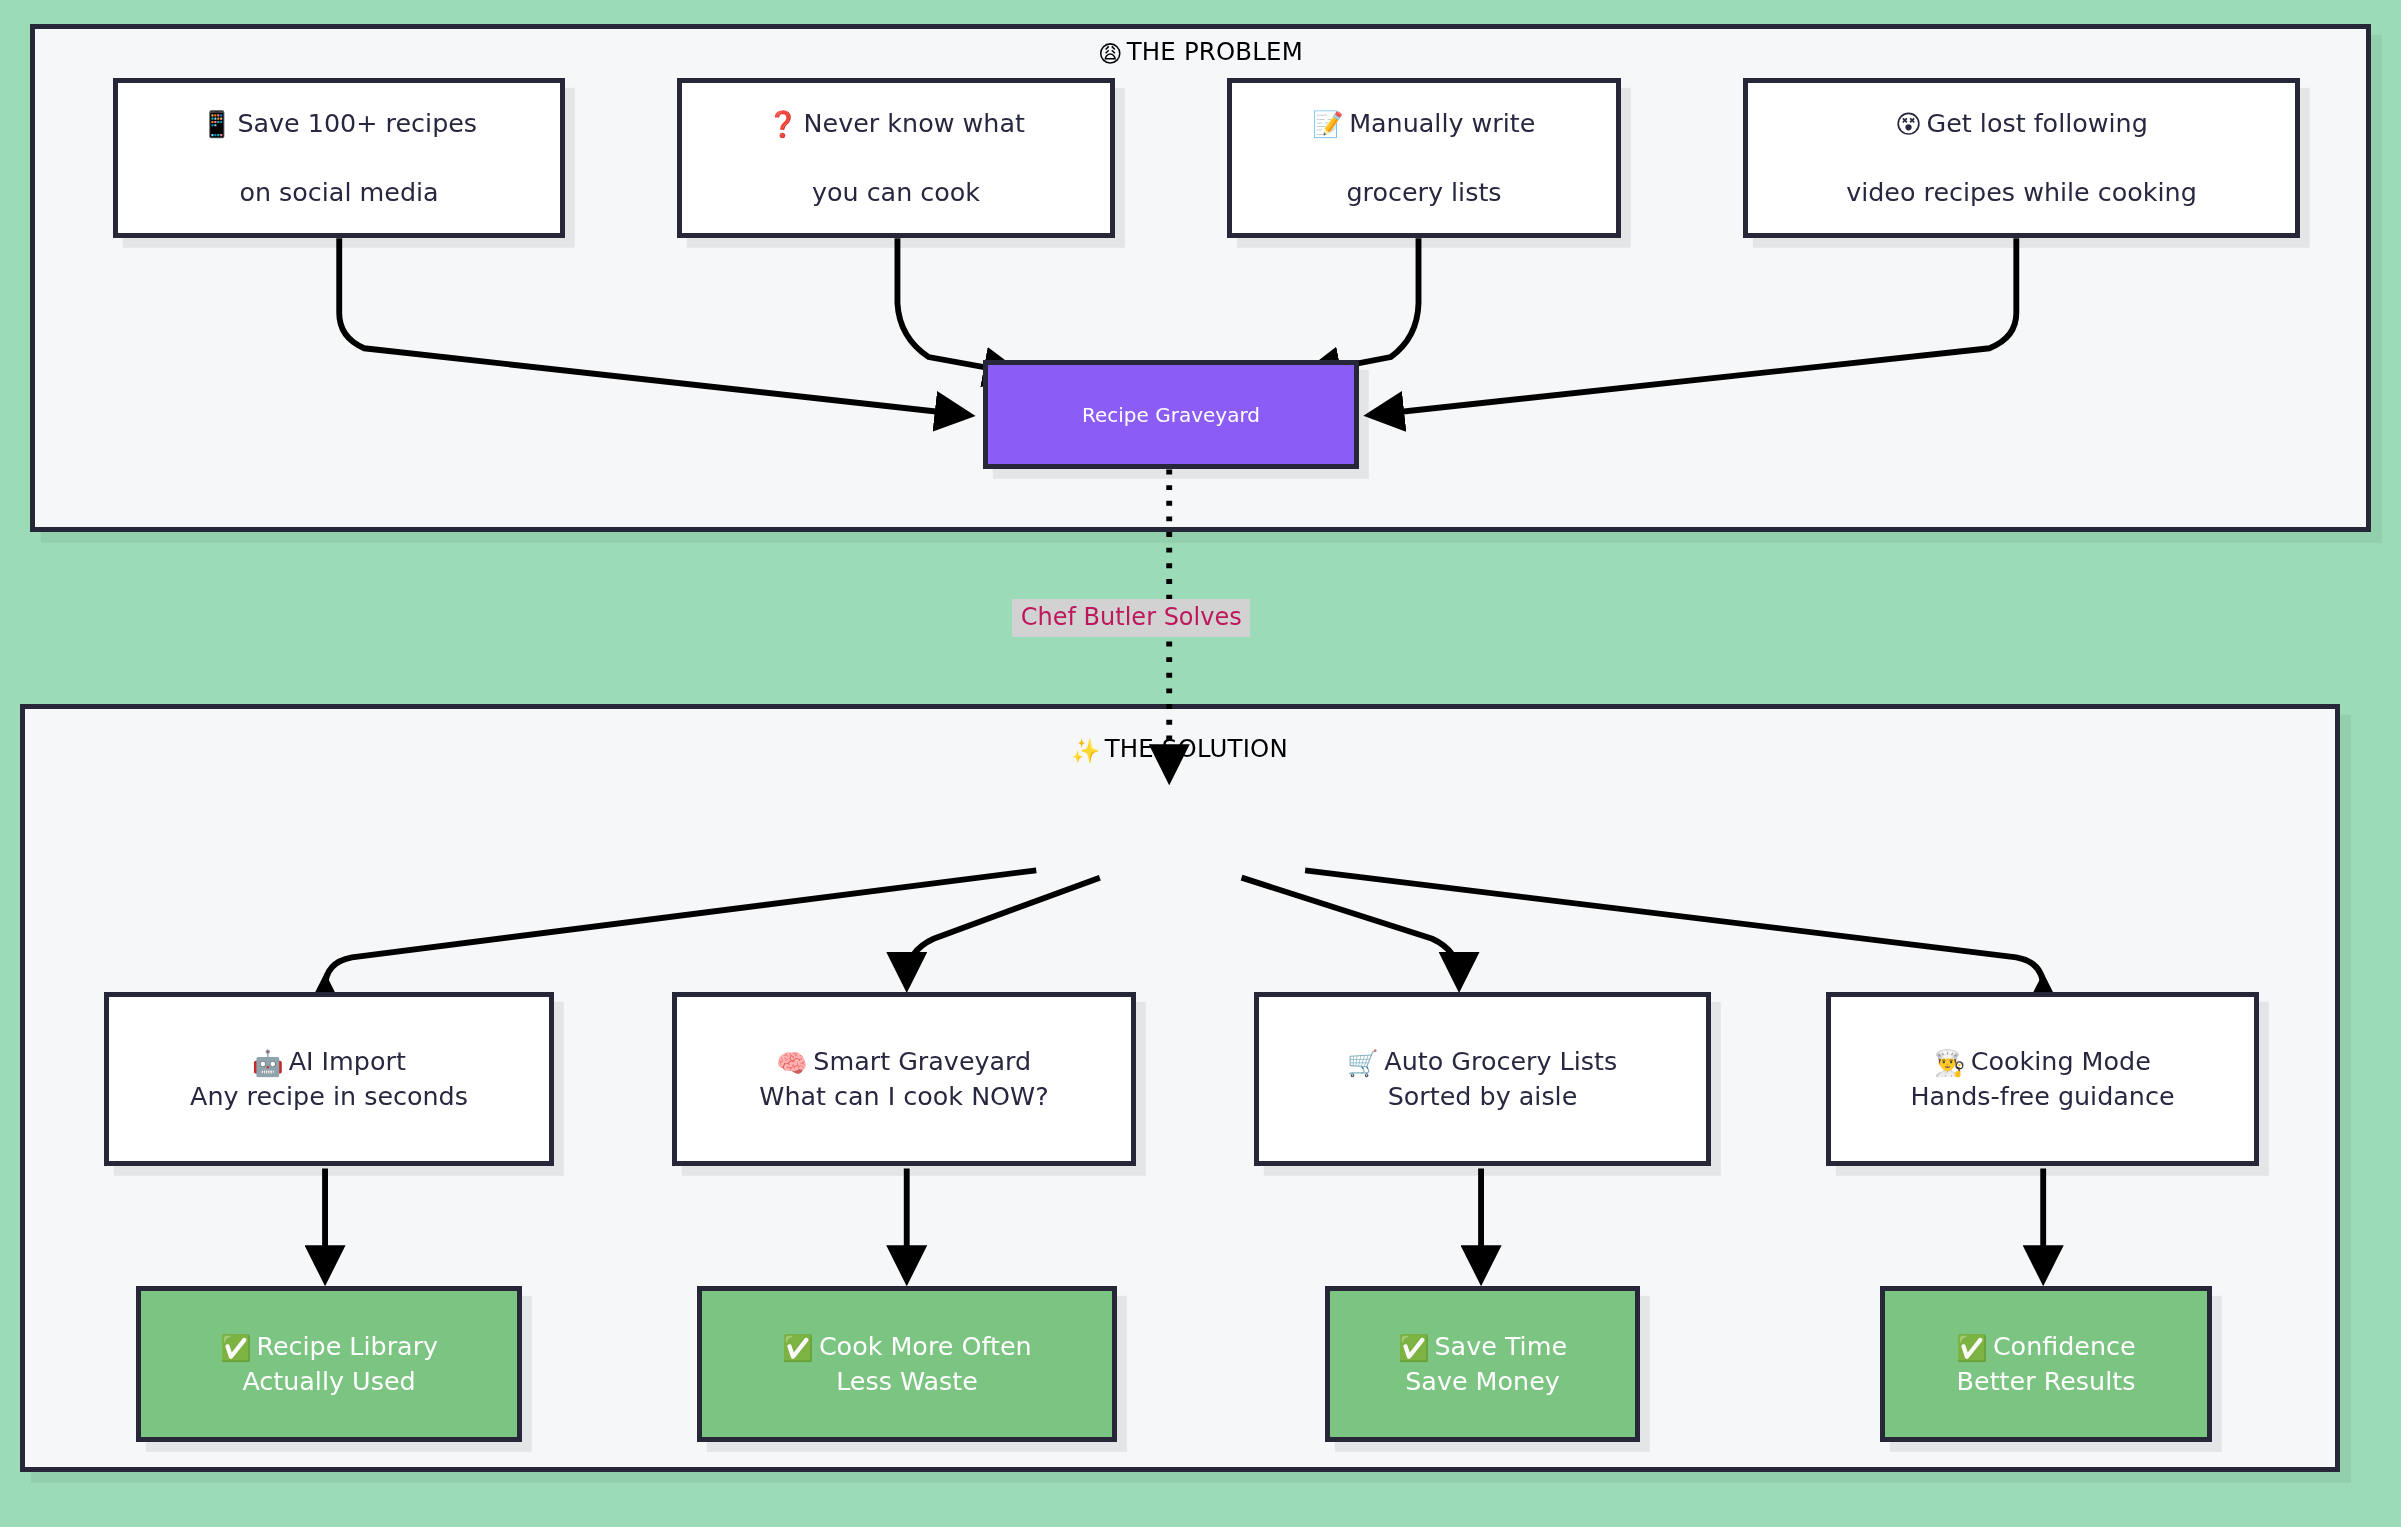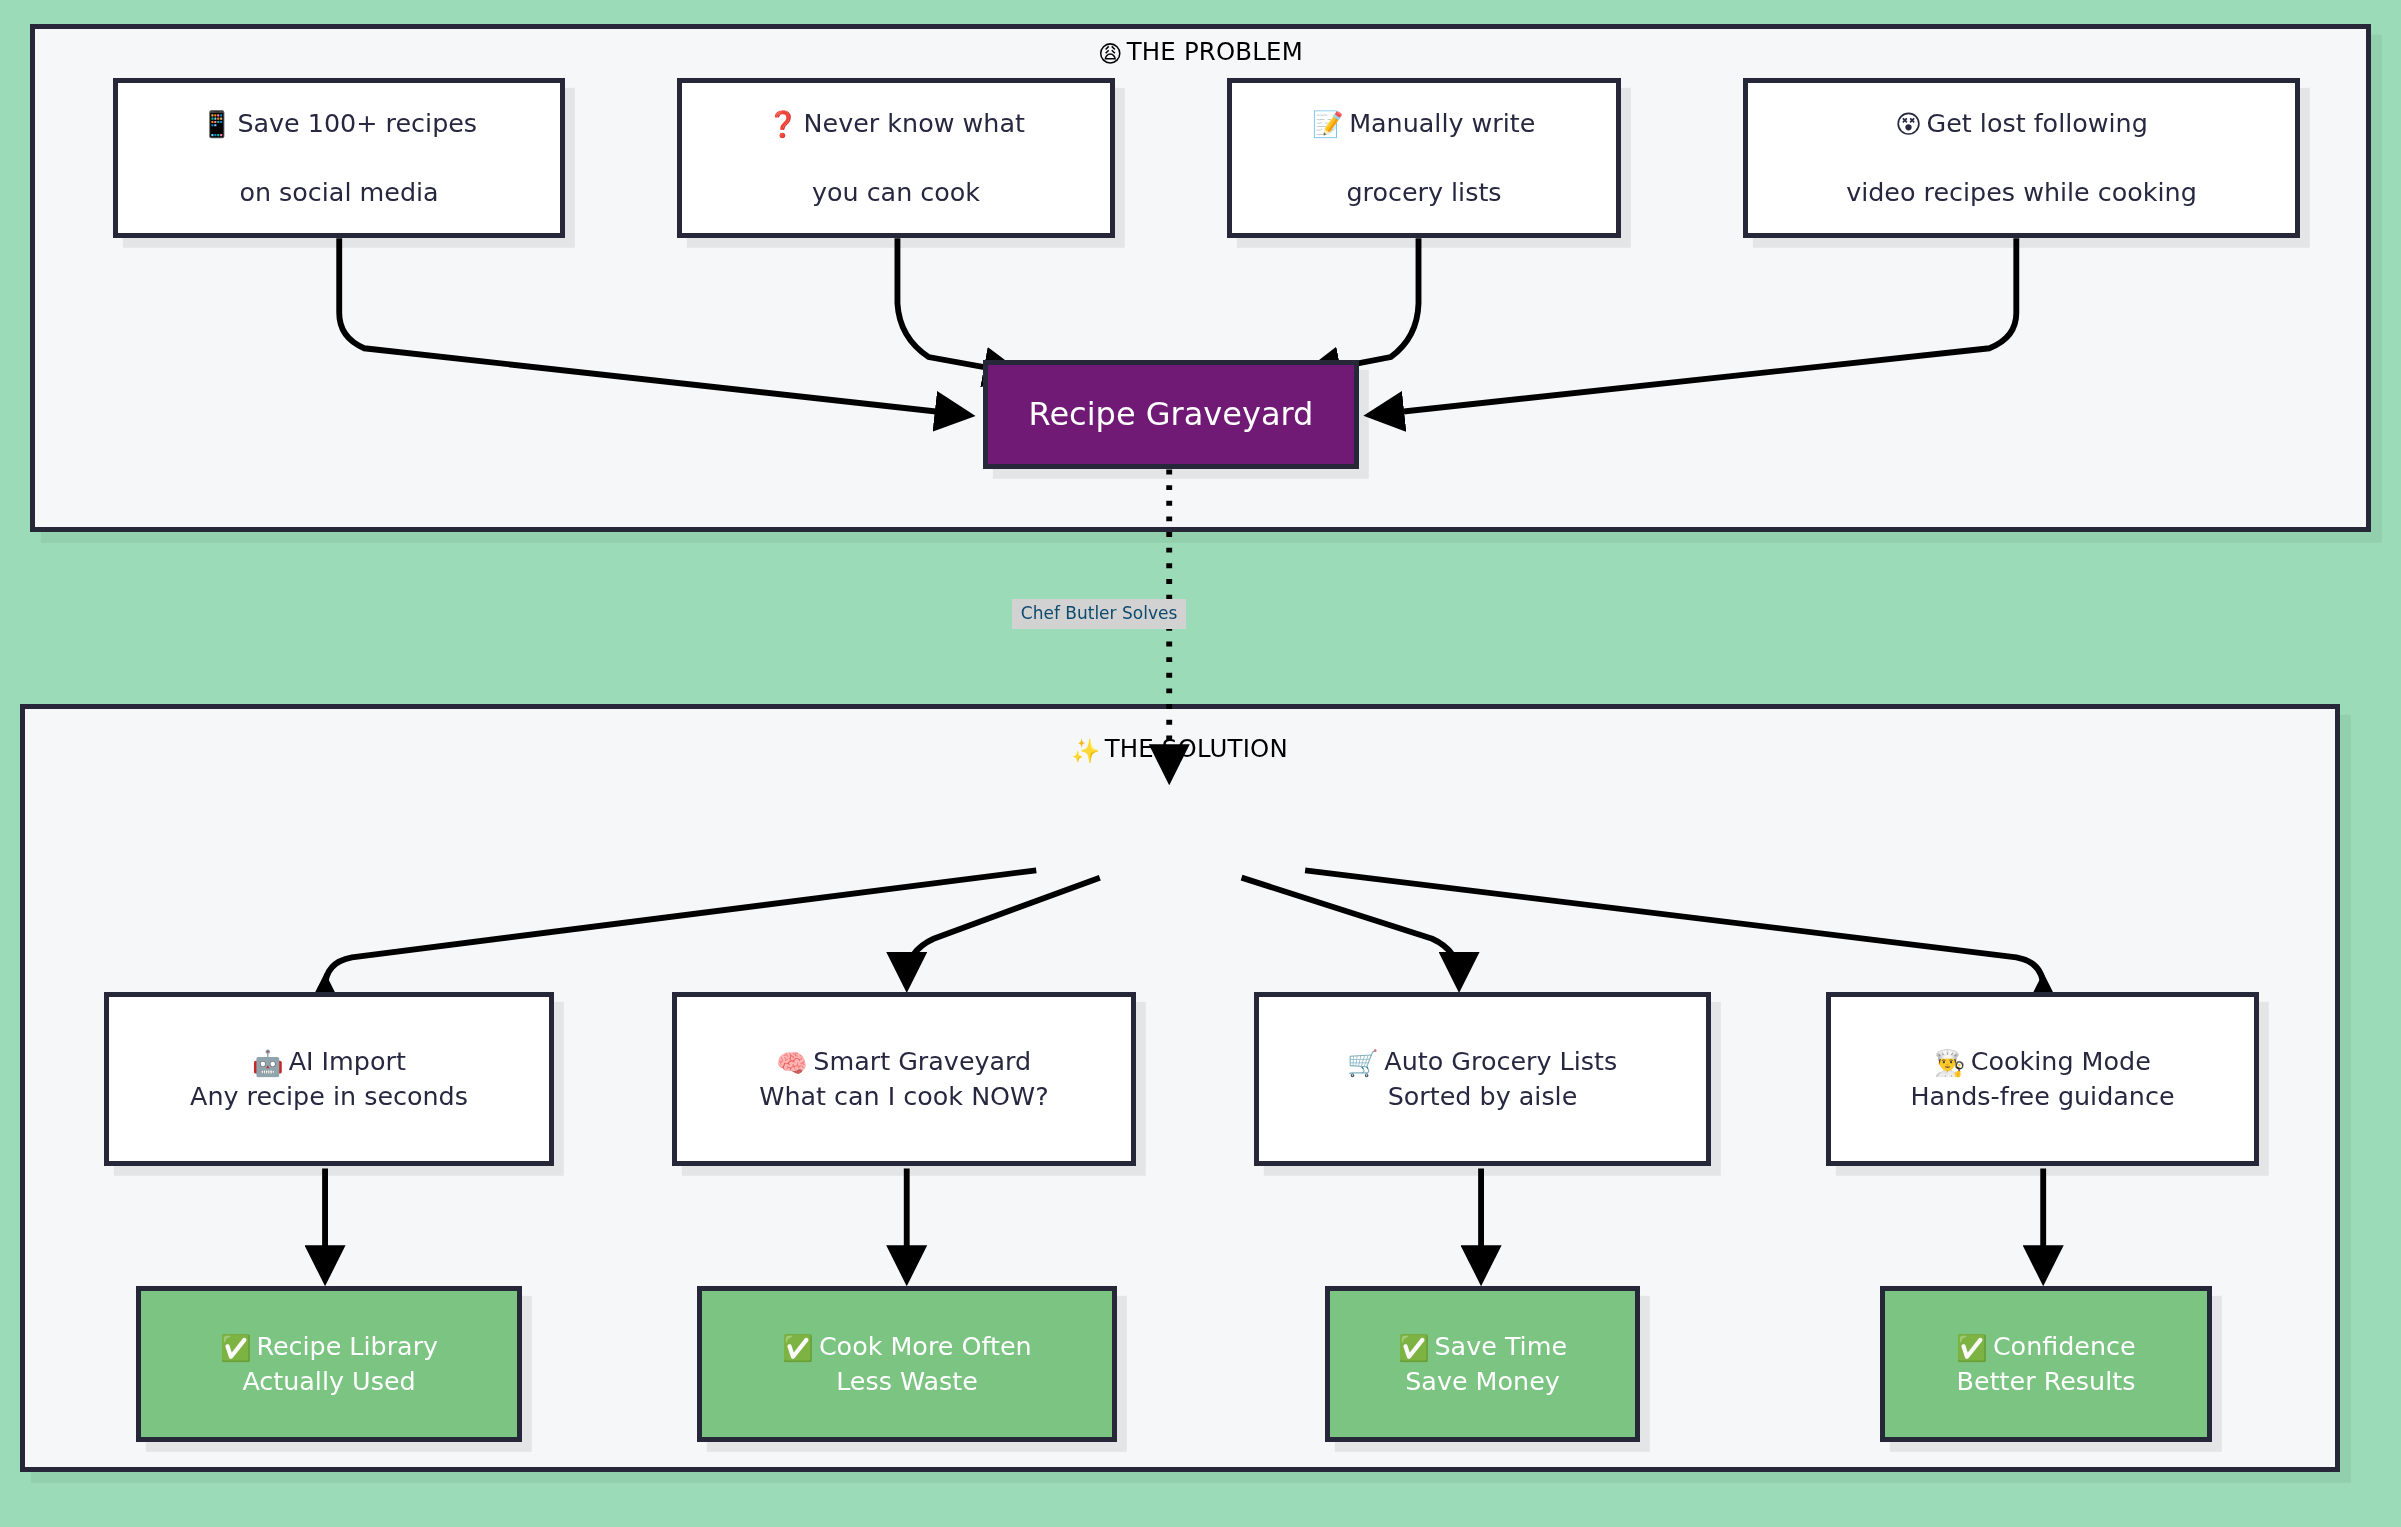--- a/index.html
+++ b/index.html
@@ -93,41 +93,41 @@
     color: #272840;
     font-size: 25.4px;
     gap: 35px;
   }
   .node-feature {
     background: #FFFFFF;
     color: #272840;
     font-size: 25.4px;
   }
   .node-graveyard {
-    background: #701a75;
+    background: #8b5cf6;
     color: #FFFFFF;
-    font-size: 32px;
+    font-size: 20px;
   }
   .node-hero {
     background: #3EA84C;
     color: #FFFFFF;
     font-size: 26.4px;
   }
   .node-outcome {
     background: #7CC482;
     color: #FFFFFF;
     font-size: 25.4px;
   }
 
   
   .edge-label {
     position: absolute;
     background: #D2D2D2;
-    color: #0c4a6e;
-    font-size: 17px;
+    color: #be185d;
+    font-size: 24px;
     padding: 3.9px 8.8px 5.9px 8.8px;
     white-space: nowrap;
     z-index: 12;
   }
 </style>
 </head>
 <body>
 
 <div id="stage">
 

